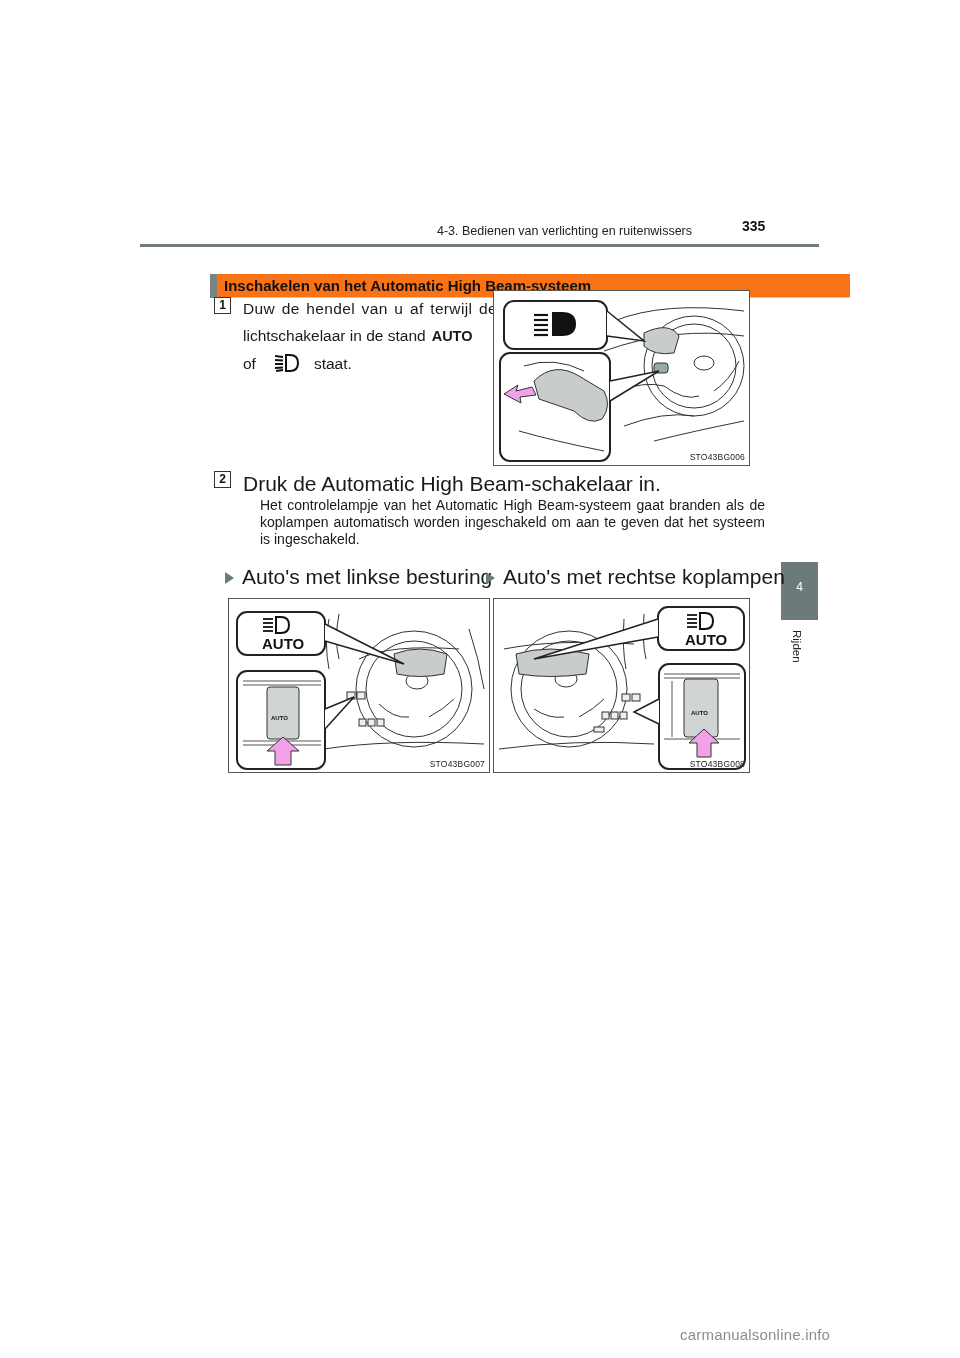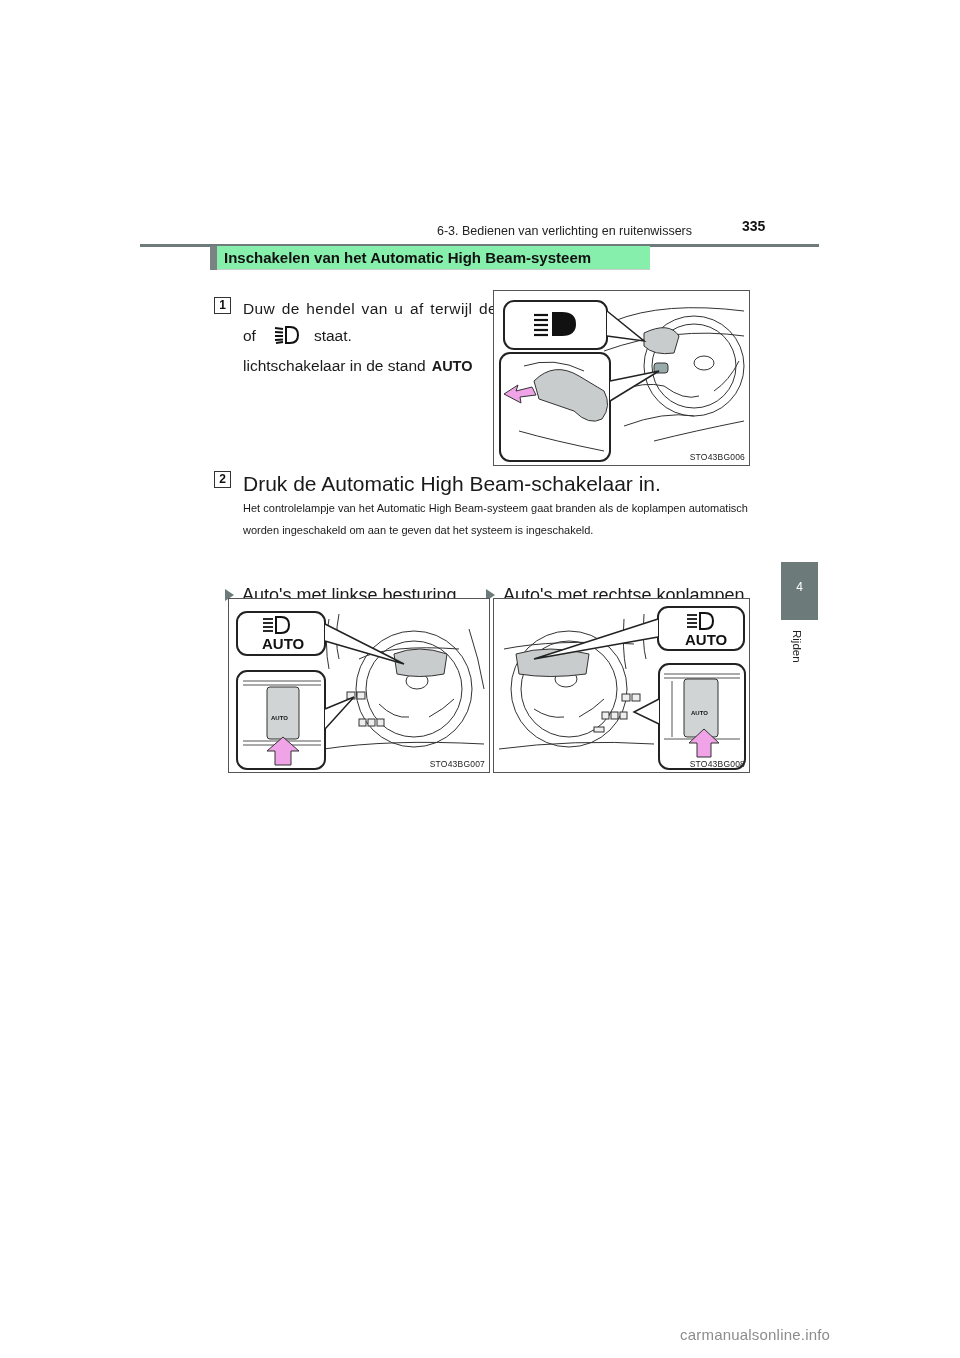--- a/index.html
+++ b/index.html
@@ -6,72 +6,72 @@
     html, body { width: 960px; height: 1358px; background: #ffffff; overflow: hidden; }
     body { position: relative; font-family: "Liberation Sans", sans-serif; color: #1a1a1a; }
 
     .header-section { position: absolute; left: 437px; top: 224px; font-size: 12.5px; color: #222; }
     .page-number { position: absolute; left: 742px; top: 218px; font-size: 14px; font-weight: bold; color: #111; }
     .header-rule { position: absolute; left: 140px; top: 244px; width: 679px; height: 3px; background: #6f7b7b; }
 
     .side-tab { position: absolute; left: 781px; top: 562px; width: 37px; height: 58px; background: #6c7a7a; color: #fff; font-size: 12px; text-align: center; padding-top: 18px; }
     .side-label { position: absolute; left: 791px; top: 630px; font-size: 11.5px; color: #222; writing-mode: vertical-rl; }
 
-    .section-heading { position: absolute; left: 210px; top: 246px; width: 440px; height: 24px; background: #86efac; border-bottom: 1px solid #c9cccc; }
+    .section-heading { position: absolute; left: 210px; top: 274px; width: 640px; height: 24px; background: #f97316; border-bottom: 1px solid #c9cccc; }
     .section-heading .bar { position: absolute; left: 0; top: 0; width: 7px; height: 24px; background: #7a8383; }
     .section-heading .text { position: absolute; left: 14px; top: 3px; font-size: 15px; font-weight: bold; color: #111; }
 
     .step-box { position: absolute; width: 17px; height: 17px; border: 1.2px solid #333; font-size: 12px; font-weight: bold; text-align: center; line-height: 15px; color: #111; background: #fff; }
 
     .step1-text { position: absolute; left: 243px; top: 295px; width: 235px; font-size: 15.5px; line-height: 27px; color: #1a1a1a; text-align: justify; }
     .step1-line { display: block; white-space: nowrap; }
     .auto-inline { font-weight: bold; font-size: 14.5px; margin-left: 6px; }
     .beam-inline { display: inline-block; vertical-align: -3px; margin: 0 14px 0 18px; }
 
     .step2-text { position: absolute; left: 243px; top: 472px; font-size: 21px; color: #1a1a1a; }
-    .step2-note { position: absolute; left: 243px; top: 497px; width: 505px; font-size: 11px; line-height: 22px; color: #1a1a1a; text-align: justify; }
-
-    .variant { position: absolute; top: 585px; font-size: 18px; color: #1a1a1a; }
+    .step2-note { position: absolute; left: 260px; top: 497px; width: 505px; font-size: 14px; line-height: 17px; color: #1a1a1a; text-align: justify; }
+
+    .variant { position: absolute; top: 565px; font-size: 21px; color: #1a1a1a; }
     .variant .tri { display: inline-block; width: 0; height: 0; border-top: 6px solid transparent; border-bottom: 6px solid transparent; border-left: 9px solid #6c7a7a; margin-right: 8px; vertical-align: 0px; }
 
     .figure { position: absolute; border: 1px solid #555; background: #fff; overflow: hidden; }
     .figure svg { position: absolute; left: 0; top: 0; }
     .fig-code { position: absolute; right: 4px; bottom: 3px; font-size: 8.5px; color: #222; letter-spacing: 0.2px; }
 
     .watermark { position: absolute; left: 680px; top: 1326px; font-size: 15px; color: #8c8c8c; letter-spacing: 0.2px; }
   </style>
 </head>
 <body>
 
-<div class="header-section">6-3. Bedienen van verlichting en ruitenwissers</div>
+<div class="header-section">4-3. Bedienen van verlichting en ruitenwissers</div>
 <div class="page-number">335</div>
 <div class="header-rule"></div>
 
 <div class="side-tab">4</div>
 <div class="side-label">Rijden</div>
 
 <div class="section-heading">
   <div class="bar"></div>
   <div class="text">Inschakelen van het Automatic High Beam-systeem</div>
 </div>
 
 <div class="step-box" style="left:214px; top:297px;">1</div>
 <div class="step1-text">
   <span class="step1-line" style="letter-spacing:0.35px; word-spacing:2px;">Duw de hendel van u af terwijl de</span>
+  <span class="step1-line"><span>lichtschakelaar in de stand</span><span class="auto-inline">AUTO</span></span>
   <span class="step1-line"><span>of</span><span class="beam-inline"><svg width="26" height="18" viewBox="0 0 26 18">
           <g stroke="#111" stroke-width="2" fill="none">
             <line x1="1" y1="2" x2="9" y2="3"></line>
             <line x1="1" y1="6" x2="9" y2="6.5"></line>
             <line x1="1" y1="10" x2="9" y2="10"></line>
             <line x1="1" y1="14" x2="9" y2="13.5"></line>
             <line x1="2" y1="17" x2="9" y2="16"></line>
             <path d="M12 1 L16 1 Q24 1 24 9 Q24 17 16 17 L12 17 Z"></path>
           </g>
         </svg></span><span>staat.</span></span>
-  <span class="step1-line"><span>lichtschakelaar in de stand</span><span class="auto-inline">AUTO</span></span>
 </div>
 
 <div class="figure" style="left:493px; top:290px; width:257px; height:176px;text-align:right;">
   <svg width="257" height="176" viewBox="0 0 257 176">
     <g stroke="#333" stroke-width="1" fill="none">
       <path d="M120 30 Q170 10 250 20"></path>
         <path d="M110 60 Q180 35 250 45"></path>
         <path d="M125 100 Q150 90 170 95"></path>
       <path d="M160 150 Q200 140 250 130"></path>
         <path d="M130 135 Q170 120 200 125"></path>

